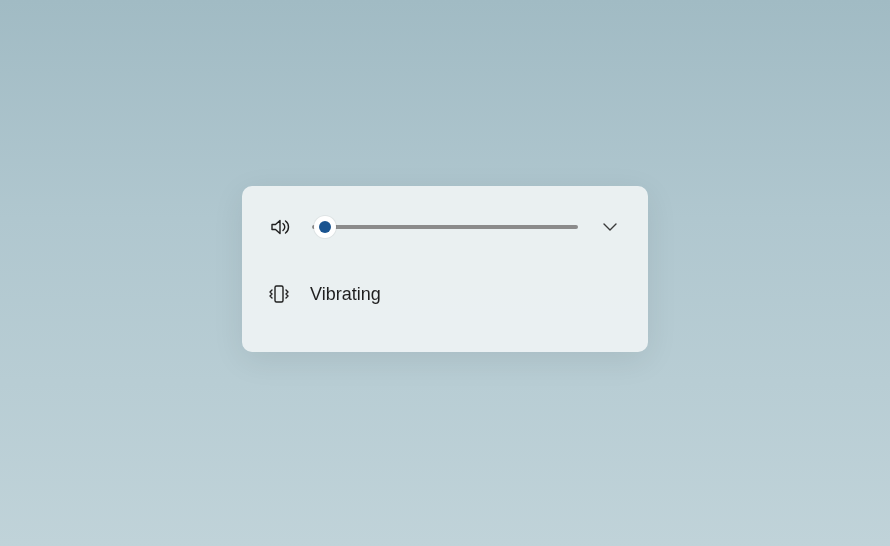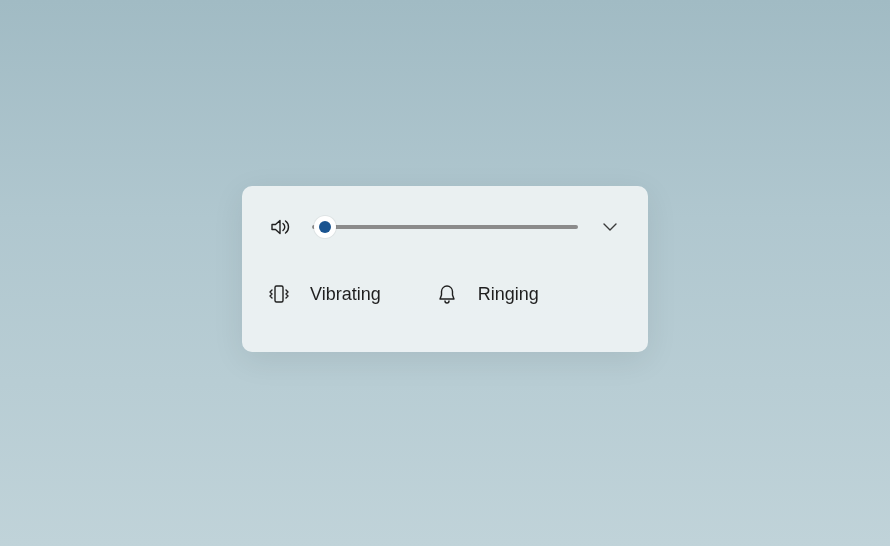--- a/index.html
+++ b/index.html
@@ -79,21 +79,21 @@
       height: 24px;
       display: flex;
       align-items: center;
       justify-content: center;
       cursor: pointer;
       flex-shrink: 0;
     }
     .bottom-row {
       display: flex;
       align-items: flex-start;
-      gap: 37px;
+      gap: 20px;
     }
     .option {
       display: flex;
       align-items: center;
       gap: 20px;
     }
     .option-icon {
       width: 22px;
       height: 22px;
       display: flex;
@@ -137,23 +137,14 @@
     <div class="option">
       <div class="option-icon">
         <svg width="22" height="22" viewBox="0 0 22 22" fill="none" stroke="#1f1f1f" stroke-width="1.4" stroke-linecap="round" stroke-linejoin="round">
           <rect x="7" y="3" width="8" height="16" rx="1.5"></rect>
           <path d="M4 7 L2 9 L4 11 L2 13 L4 15"></path>
           <path d="M18 7 L20 9 L18 11 L20 13 L18 15"></path>
         </svg>
       </div>
       <span class="option-label">Vibrating</span>
     </div>
-    <div class="option">
-      <div class="option-icon">
-        <svg width="22" height="22" viewBox="0 0 22 22" fill="none" stroke="#1f1f1f" stroke-width="1.4" stroke-linecap="round" stroke-linejoin="round">
-          <path d="M11 3 C8 3 5.5 5.5 5.5 8.5 L5.5 12 L4 16 L18 16 L16.5 12 L16.5 8.5 C16.5 5.5 14 3 11 3 Z"></path>
-          <path d="M9 18 C9 19.1 9.9 20 11 20 C12.1 20 13 19.1 13 18"></path>
-        </svg>
-      </div>
-      <span class="option-label">Ringing</span>
-    </div>
   </div>
 </div>
 
 </body></html>

